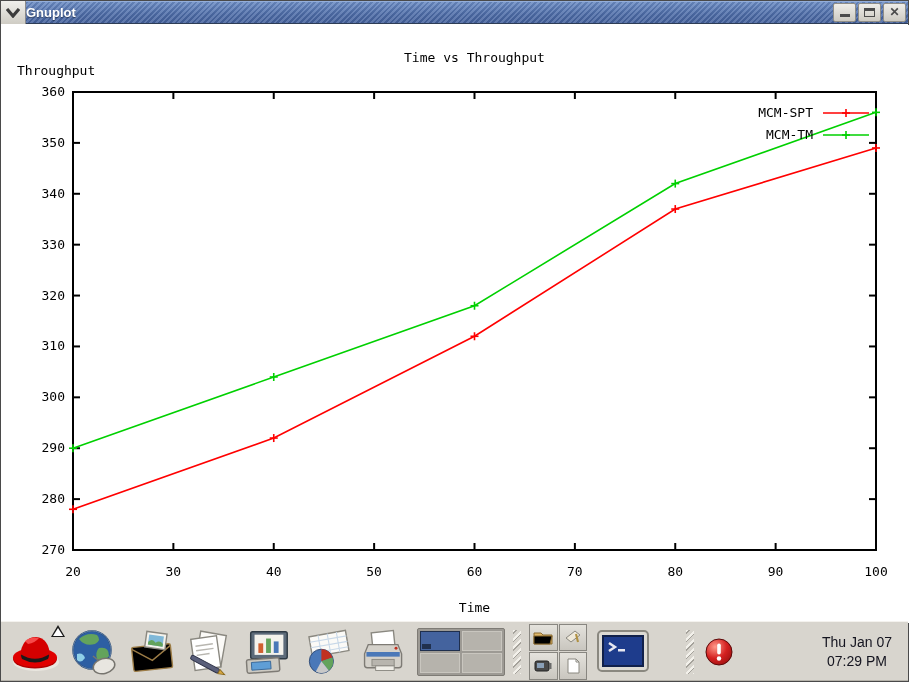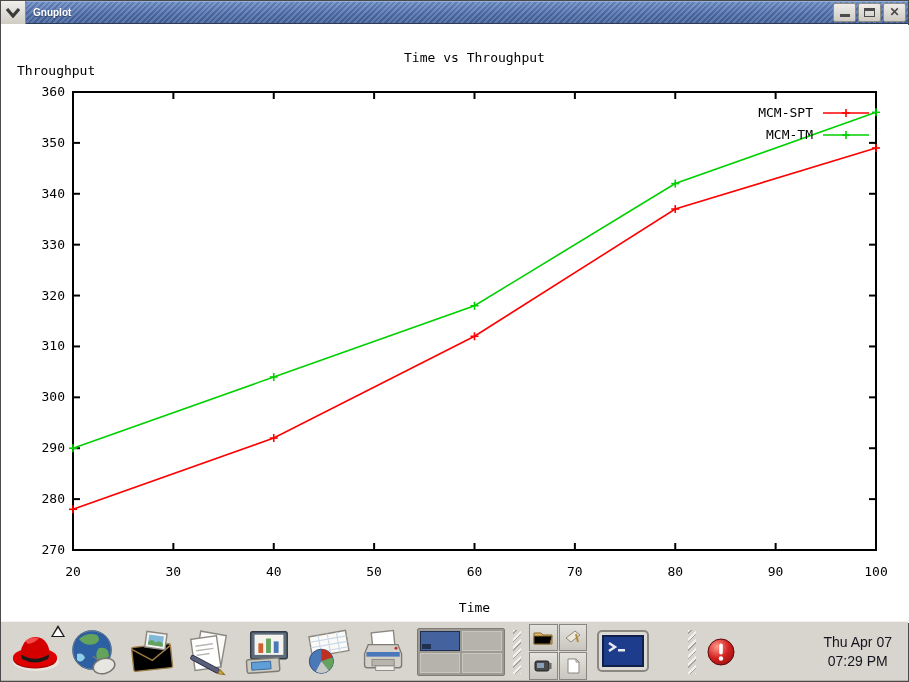--- a/index.html
+++ b/index.html
@@ -11,22 +11,22 @@
   .titlebar { position:absolute; top:0; left:0; right:0; height:23px;
     display:flex; align-items:stretch;
     background:
       repeating-linear-gradient(135deg, rgba(255,255,255,0.14) 0 2px, rgba(0,0,0,0.07) 2px 4px),
       linear-gradient(#6d8ec6 0%, #4d6ca8 60%, #44619c 100%);
     border-bottom:1px solid #2e3d55;
     box-shadow:inset 0 1px 0 #93aedb;
   }
   .menu-btn { width:25px; height:23px; background:linear-gradient(#efefec,#cfccc4);
     border-right:1px solid #8a8a8a; display:flex; align-items:center; justify-content:center; cursor:pointer; }
-  .titlebar-title { color:#fff; font-weight:bold; font-size:10px; line-height:23px;
-    padding-left:7px; text-shadow:0 1px 1px rgba(0,0,0,0.4); flex:1; }
+  .titlebar-title { color:#fff; font-weight:bold; font-size:13px; line-height:23px;
+    padding-left:0; text-shadow:0 1px 1px rgba(0,0,0,0.4); flex:1; }
   .win-btns { display:flex; align-items:center; gap:2px; padding-right:2px; }
   .win-btn { width:23px; height:19px; background:linear-gradient(#eeede9,#cdcac2);
     border:1px solid #8f8d86; border-radius:2px; display:flex; align-items:center; justify-content:center;
     color:#4b4b4b; font-size:12px; font-weight:bold; cursor:pointer; }
   .glyph-min { width:10px; height:3px; background:#4b4b4b; margin-top:7px; }
   .glyph-max { width:11px; height:9px; border:1px solid #4b4b4b; border-top:3px solid #4b4b4b; }
 
   
   .content { position:absolute; top:24px; left:0; width:909px; height:598px; background:#fff; }
   svg text { font-family:"DejaVu Sans Mono", monospace; font-size:13px; fill:#000; }
@@ -332,17 +332,17 @@
               <stop offset="1" stop-color="#8c0c0c"></stop>
           </radialGradient>
         </defs>
         <circle cx="15" cy="15" r="13" fill="url(#ag)" stroke="#5a0808" stroke-width="1"></circle>
         <rect x="13.2" y="6.5" width="3.6" height="11" rx="1.8" fill="#ffffff"></rect>
         <circle cx="15" cy="21.5" r="2.2" fill="#ffffff"></circle>
       </svg>
     </div>
 
     <div class="clock" style="margin-left:78px;">
-      <div>Thu Apr 07</div>
+      <div>Thu Jan 07</div>
       <div>07:29 PM</div>
     </div>
   </div>
 </div>
 
 </body></html>

